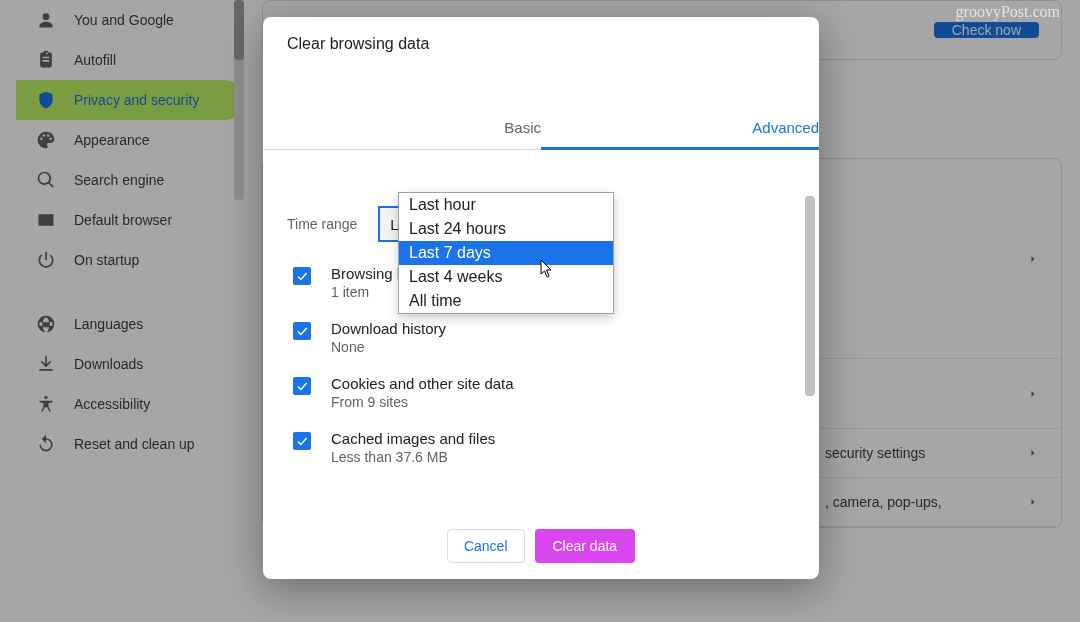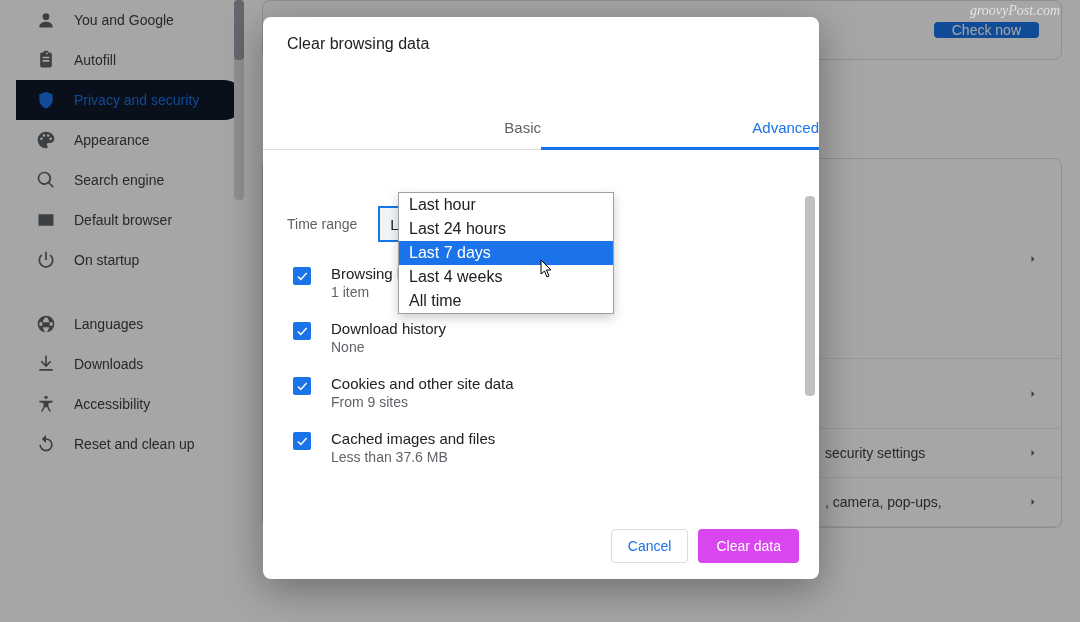--- a/index.html
+++ b/index.html
@@ -2,21 +2,21 @@
 <html><head>
 <meta charset="utf-8">
 <style>
   * { box-sizing: border-box; margin: 0; padding: 0; font-family: Arial, "Segoe UI", Roboto, sans-serif; }
   body { width: 1080px; height: 622px; overflow: hidden; background: #fff; position: relative; }
 
   
   .sidebar { position: absolute; left: 0; top: 0; width: 244px; height: 622px; background: #fff; }
   .sidebar-inner { height: 100%; overflow: hidden; padding-left: 16px; }
   .side-item { display:flex; align-items:center; height:40px; padding:0 20px; color:#3c4043; font-size:14px; cursor:pointer; }
-  .side-item.active { color:#1a73e8; background:#0f172a; border-radius:0 20px 20px 0; font-weight:500;}
+  .side-item.active { color:#1a73e8; background:#bef264; border-radius:0 20px 20px 0; font-weight:500;}
   .side-item .icon { width:20px; height:20px; margin-right:18px; display:flex; align-items:center; justify-content:center; }
   .side-item svg { fill:#5f6368; width:20px; height:20px; }
   .side-item.active svg { fill:#1a73e8; }
   .side-spacer { height:24px; }
   .sidebar-scrollbar { position:absolute; right:0; top:0; width:10px; height:200px; background:#dadce0; border-radius:4px; }
   .sidebar-scrollbar-thumb { position:absolute; top:0; left:0; width:10px; height:60px; background:#9aa0a6; border-radius:4px; }
 
   
   .main { position:absolute; left:244px; top:0; right:0; height:622px; background:#fff; }
   .banner { margin:0 18px 18px 18px; background:#fff; border:1px solid #dadce0; border-radius:8px; padding:18px 22px; display:flex; align-items:center; justify-content:space-between; }
@@ -46,34 +46,34 @@
   .select .caret { border-left:5px solid transparent; border-right:5px solid transparent; border-top:6px solid #5f6368; }
 
   .opt-row { display:flex; align-items:flex-start; gap:20px; padding:10px 0 10px 6px; }
   .checkbox { width:18px; height:18px; border-radius:2px; background:#1a73e8; margin-top:2px; display:flex; align-items:center; justify-content:center; cursor:pointer; flex-shrink:0;}
   .checkbox svg { width:14px; height:14px; fill:none; stroke:#fff; stroke-width:2.5; }
   .opt-text .opt-title { font-size:15px; color:#202124; }
   .opt-text .opt-sub { font-size:14px; color:#5f6368; margin-top:2px; }
 
   .dialog-scrollbar { position:absolute; right:4px; top:5px; width:10px; height:200px; background:#c1c1c1; border-radius:4px; }
 
-  .dialog-footer { display:flex; justify-content:flex-end; gap:10px; padding:14px 20px 16px 20px; }
+  .dialog-footer { display:flex; justify-content:center; gap:10px; padding:14px 20px 16px 20px; }
   .btn-cancel { background:#fff; border:1px solid #dadce0; color:#1a73e8; font-size:14px; font-weight:500; padding:8px 16px; border-radius:4px; cursor:pointer; }
   .btn-clear { background:#d946ef; border:none; color:#fff; font-size:14px; font-weight:500; padding:0 18px; border-radius:4px; cursor:pointer; }
 
   
   .dropdown { position:absolute; left:398px; top:192px; width:216px; background:#fff; border:1px solid #9aa0a6; box-shadow:0 4px 10px rgba(0,0,0,0.2); z-index:50; }
   .dd-item { padding:3px 10px; font-size:16px; color:#202124; cursor:pointer; }
   .dd-item.sel { background:#1a73e8; color:#fff; }
 
   
   .cursor { position:absolute; left:540px; top:259px; z-index:60; }
   .cursor svg { width:16px; height:20px; }
 
-  .watermark { position:absolute; right:20px; top:3px; font-family: Georgia, serif; font-size:14px; font-style:italic; color:rgba(255,255,255,0.7); z-index:10; }
+  .watermark { position:absolute; right:20px; top:3px; font-family: Georgia, serif; font-size:16px; color:rgba(255,255,255,0.7); z-index:10; }
 </style>
 </head>
 <body>
 
 <div class="sidebar">
   <div class="sidebar-inner">
     <div class="side-item">
       <span class="icon">
           <svg viewBox="0 0 24 24">
             <circle cx="12" cy="8" r="4"></circle>

